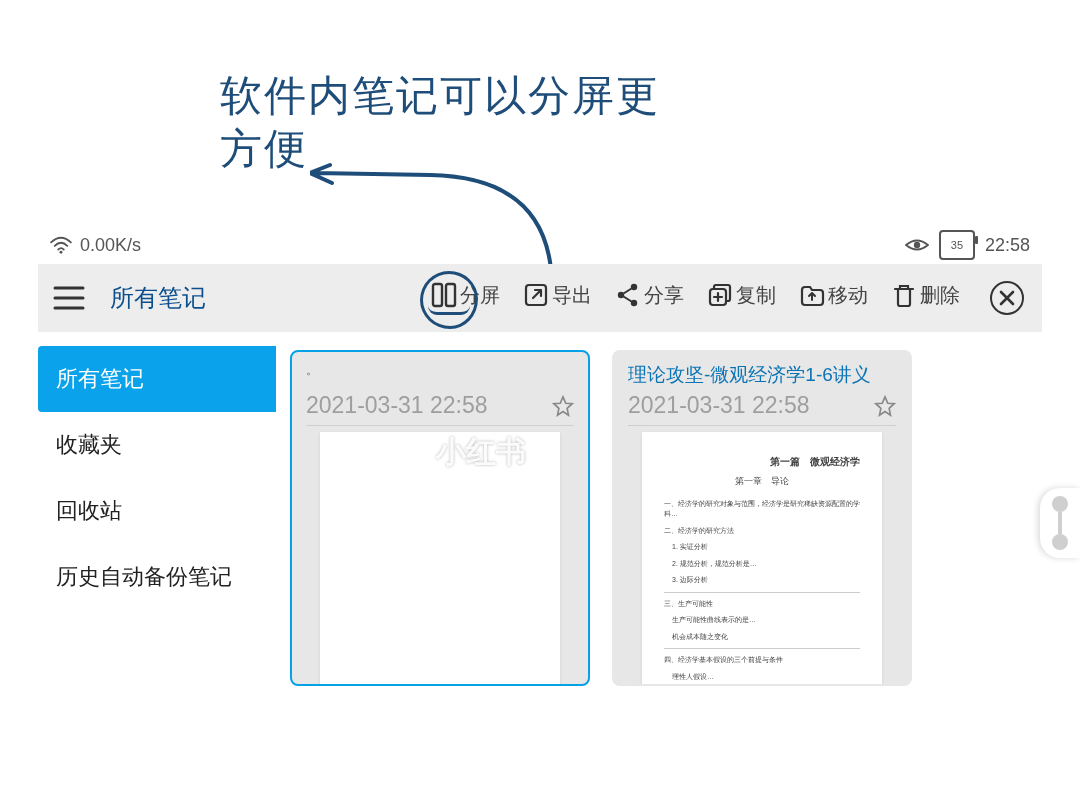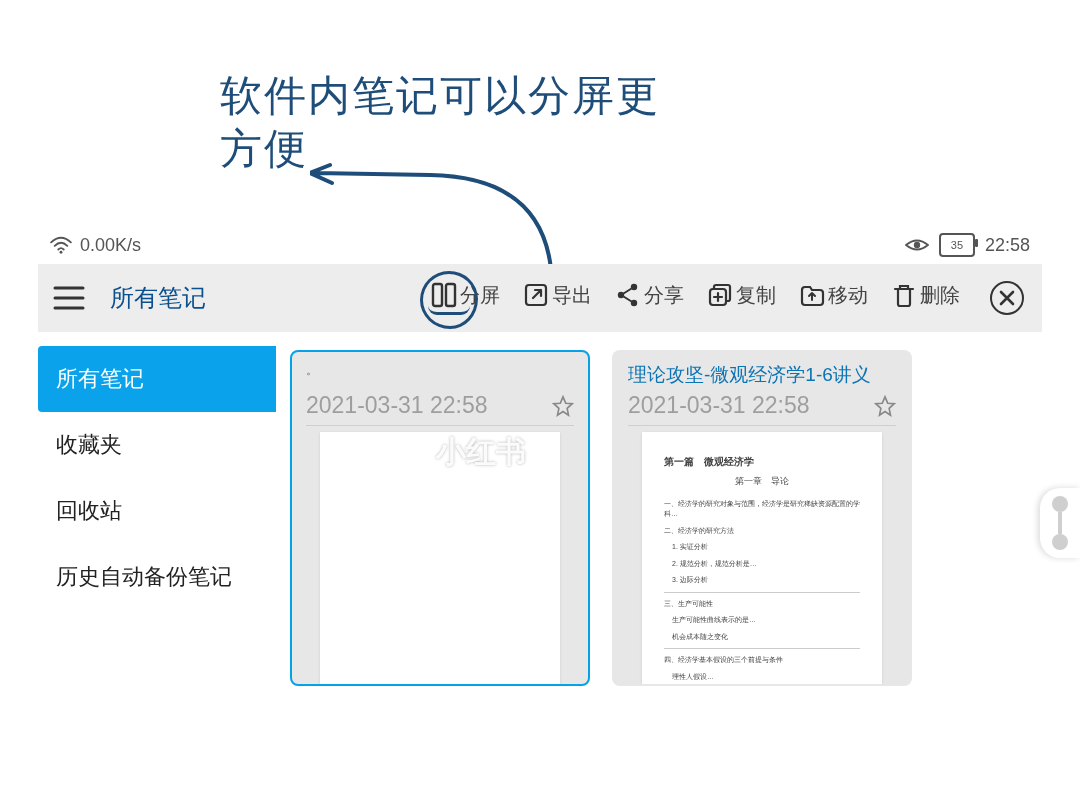--- a/index.html
+++ b/index.html
@@ -28,21 +28,21 @@
       left: 50px; right: 50px; top: 232px;
       height: 26px;
       display: flex; align-items: center;
       color: #555; font-size: 18px;
     }
     .statusbar .wifi { margin-right: 8px; }
     .statusbar .right { margin-left: auto; display: flex; align-items: center; gap: 10px; }
     .battery-box {
       display: inline-flex; align-items: center; justify-content: center;
       border: 2px solid #555; border-radius: 4px;
-      width: 36px; height: 24px; font-size: 11px; position: relative; color:#555;
+      width: 36px; height: 30px; font-size: 11px; position: relative; color:#555;
     }
     .battery-box::after { content:""; position:absolute; right:-5px; top:4px; width:3px; height:8px; background:#555; border-radius:1px; }
 
     
     .toolbar {
       position: absolute;
       left: 38px; right: 38px; top: 264px;
       height: 68px;
       background: #ededed;
       display: flex; align-items: center;
@@ -114,21 +114,21 @@
     .card-thumb { flex:1; display:flex; align-items:flex-start; justify-content:center; padding: 0 28px; }
     .page {
       width: 100%; height: 100%;
       background: #fff;
       box-shadow: 0 1px 3px rgba(0,0,0,.1);
     }
     .page.doc {
       padding: 22px 22px;
       font-size: 7px; color:#444; line-height:1.5;
     }
-    .page.doc .pt { text-align:left; font-size:10px; font-weight:600; margin-bottom:6px; }
+    .page.doc .pt { text-align:right; font-size:10px; font-weight:600; margin-bottom:6px; }
     .page.doc .ps { text-align:center; font-size:9px; margin-bottom:10px; }
     .page.doc p { margin-bottom:6px; }
     .page.doc hr { border:none; border-top:1px solid #ccc; margin:6px 0; }
 
     
     .watermark {
       position: absolute;
       left: 436px; top: 395px;
       color: rgba(255,255,255,.92);
       font-size: 30px; font-weight: 700;

